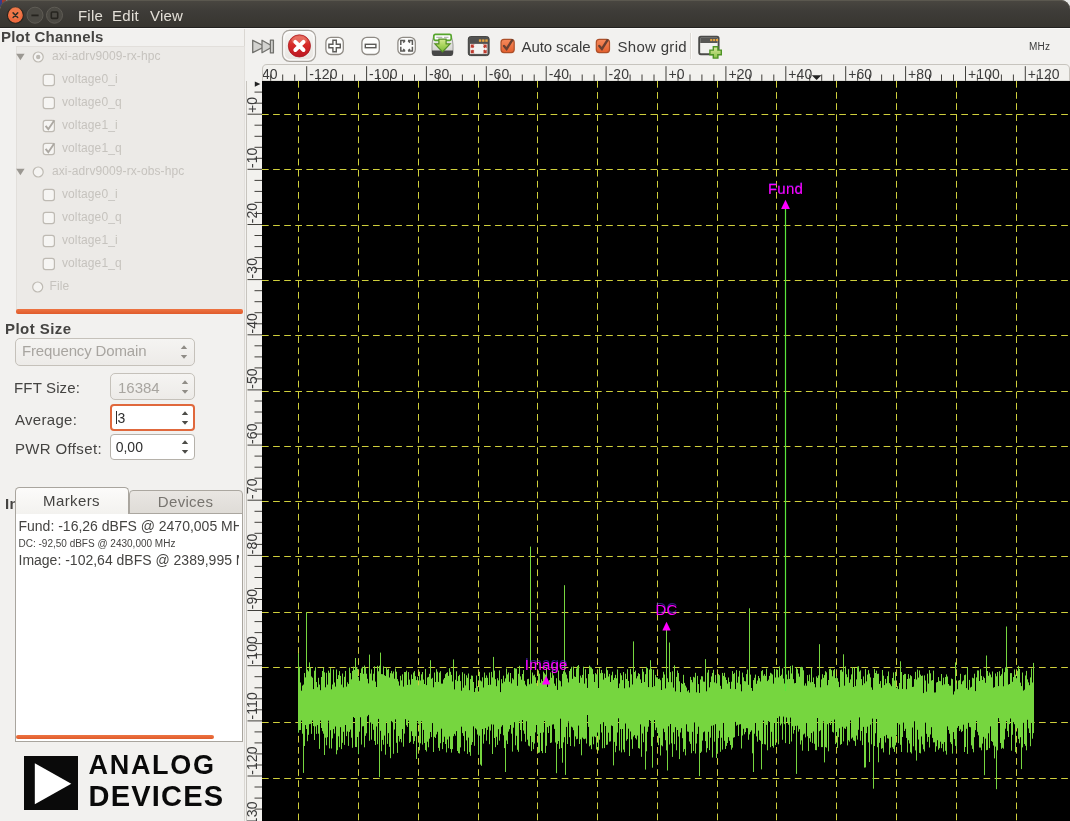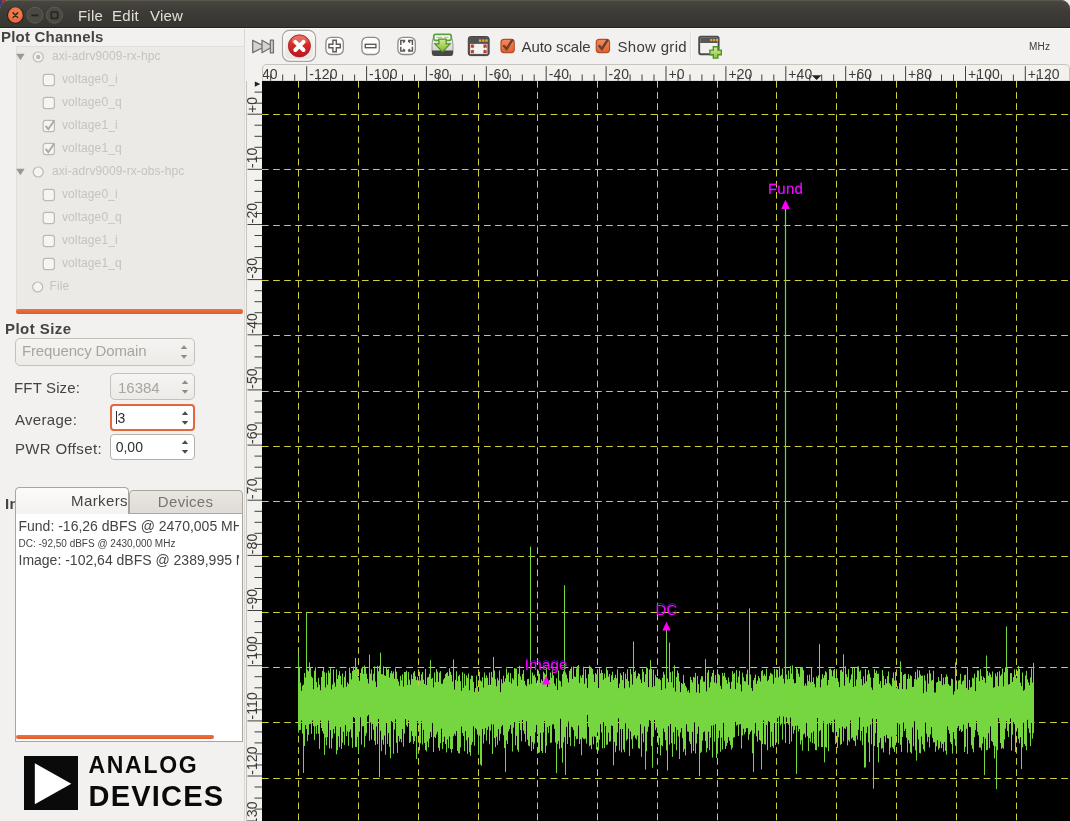--- a/index.html
+++ b/index.html
@@ -94,33 +94,33 @@
 <svg class="a" style="left:177px;top:437px" width="16" height="20" viewBox="0 0 16 20">
  <path d="M4.8 7 L8 3.2 L11.2 7 Z" fill="#4B4B47"></path>
     <path d="M4.8 13 L8 16.8 L11.2 13 Z" fill="#4B4B47"></path>
 </svg>
 
 <div class="lbl bold" style="left:5px;top:496px;letter-spacing:0.45px">Info</div>
 <div class="a" style="left:15px;top:513px;width:227.5px;height:229px;background:#FFF;border:1px solid #A9A59E;box-sizing:border-box"></div>
 <div class="a" style="left:128.6px;top:490px;width:114px;height:23.5px;border-radius:4px 4px 0 0;background:linear-gradient(#E9E6E2,#DFDCD7);border:1px solid #ABA7A0;box-sizing:border-box"></div>
 <div class="lbl" style="left:128.6px;top:493.8px;width:114px;text-align:center;color:#77746F;letter-spacing:0.3px">Devices</div>
 <div class="a" style="left:15px;top:486.7px;width:113.5px;height:27.3px;border-radius:4.5px 4.5px 0 0;background:linear-gradient(#FCFBFA,#F3F2EF);border:1px solid #A9A59E;border-bottom:none;box-sizing:border-box"></div>
-<div class="lbl" style="left:15px;top:492.8px;width:113px;text-align:right;letter-spacing:0.4px">Markers</div>
+<div class="lbl" style="left:15px;top:492.8px;width:113px;text-align:center;letter-spacing:0.4px">Markers</div>
 <div class="a" style="left:17px;top:517px;width:222px;height:62px;overflow:hidden">
  <div class="lbl" style="left:1.5px;top:1.6px;font-size:14px;letter-spacing:0px">Fund: -16,26 dBFS @ 2470,005 MHz</div>
  <div class="lbl" style="left:1.5px;top:18.9px;font-size:10px;letter-spacing:0px">DC: -92,50 dBFS @ 2430,000 MHz</div>
  <div class="lbl" style="left:1.5px;top:36.2px;font-size:14px;letter-spacing:0px">Image: -102,64 dBFS @ 2389,995 MHz</div>
 </div>
 <div class="a" style="left:16px;top:734.5px;width:198px;height:4px;border-radius:2px;background:linear-gradient(#ED7342,#E05C2C)"></div>
 
 <div class="a" style="left:24px;top:756px;width:53.5px;height:54px;background:#0A0A0A"></div>
 <svg class="a" style="left:24px;top:756px" width="54" height="54" viewBox="0 0 54 54">
  <path d="M10.8 7.2 L10.8 48.3 L47.3 27.8 Z" fill="#FFF"></path>
 </svg>
-<div class="lbl bold" style="left:88.5px;top:753px;font-size:23px;line-height:24px;letter-spacing:1.7px;color:#0A0A0A">ANALOG</div>
+<div class="lbl bold" style="left:88.5px;top:753px;font-size:27px;line-height:24px;letter-spacing:1.7px;color:#0A0A0A">ANALOG</div>
 <div class="lbl bold" style="left:88.5px;top:783.5px;font-size:29px;line-height:24px;letter-spacing:1.2px;color:#0A0A0A">DEVICES</div>
 
 <svg class="a" style="left:246px;top:28px" width="824" height="40" viewBox="0 0 824 40">
 <defs>
  <linearGradient id="btng" x1="0" y1="0" x2="0" y2="1">
         <stop offset="0" stop-color="#F7F6F4"></stop>
         <stop offset="1" stop-color="#E7E4E0"></stop>
       </linearGradient>
  <linearGradient id="redg" x1="0" y1="0" x2="0" y2="1">
         <stop offset="0" stop-color="#E4685A"></stop>

